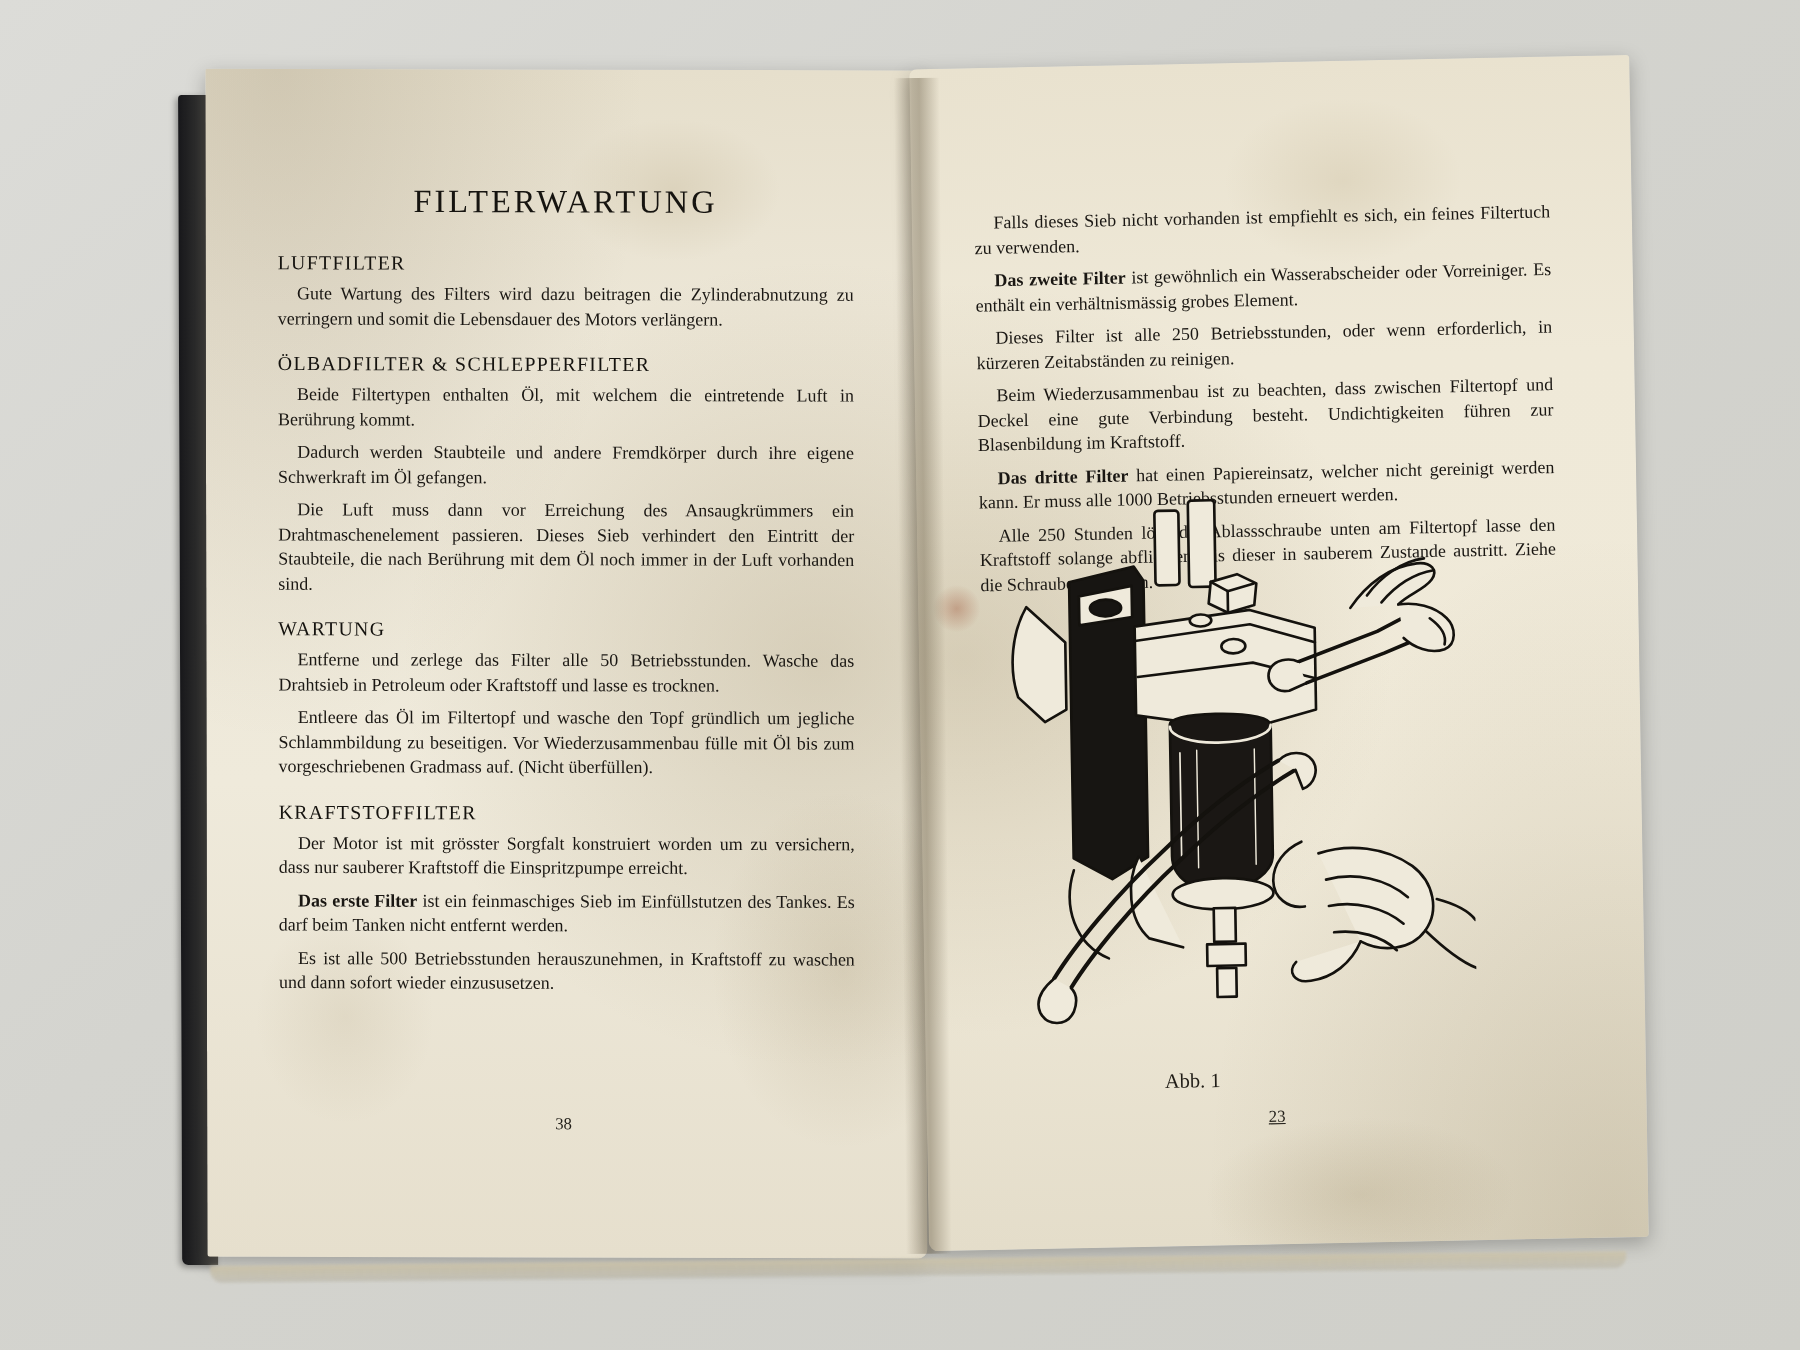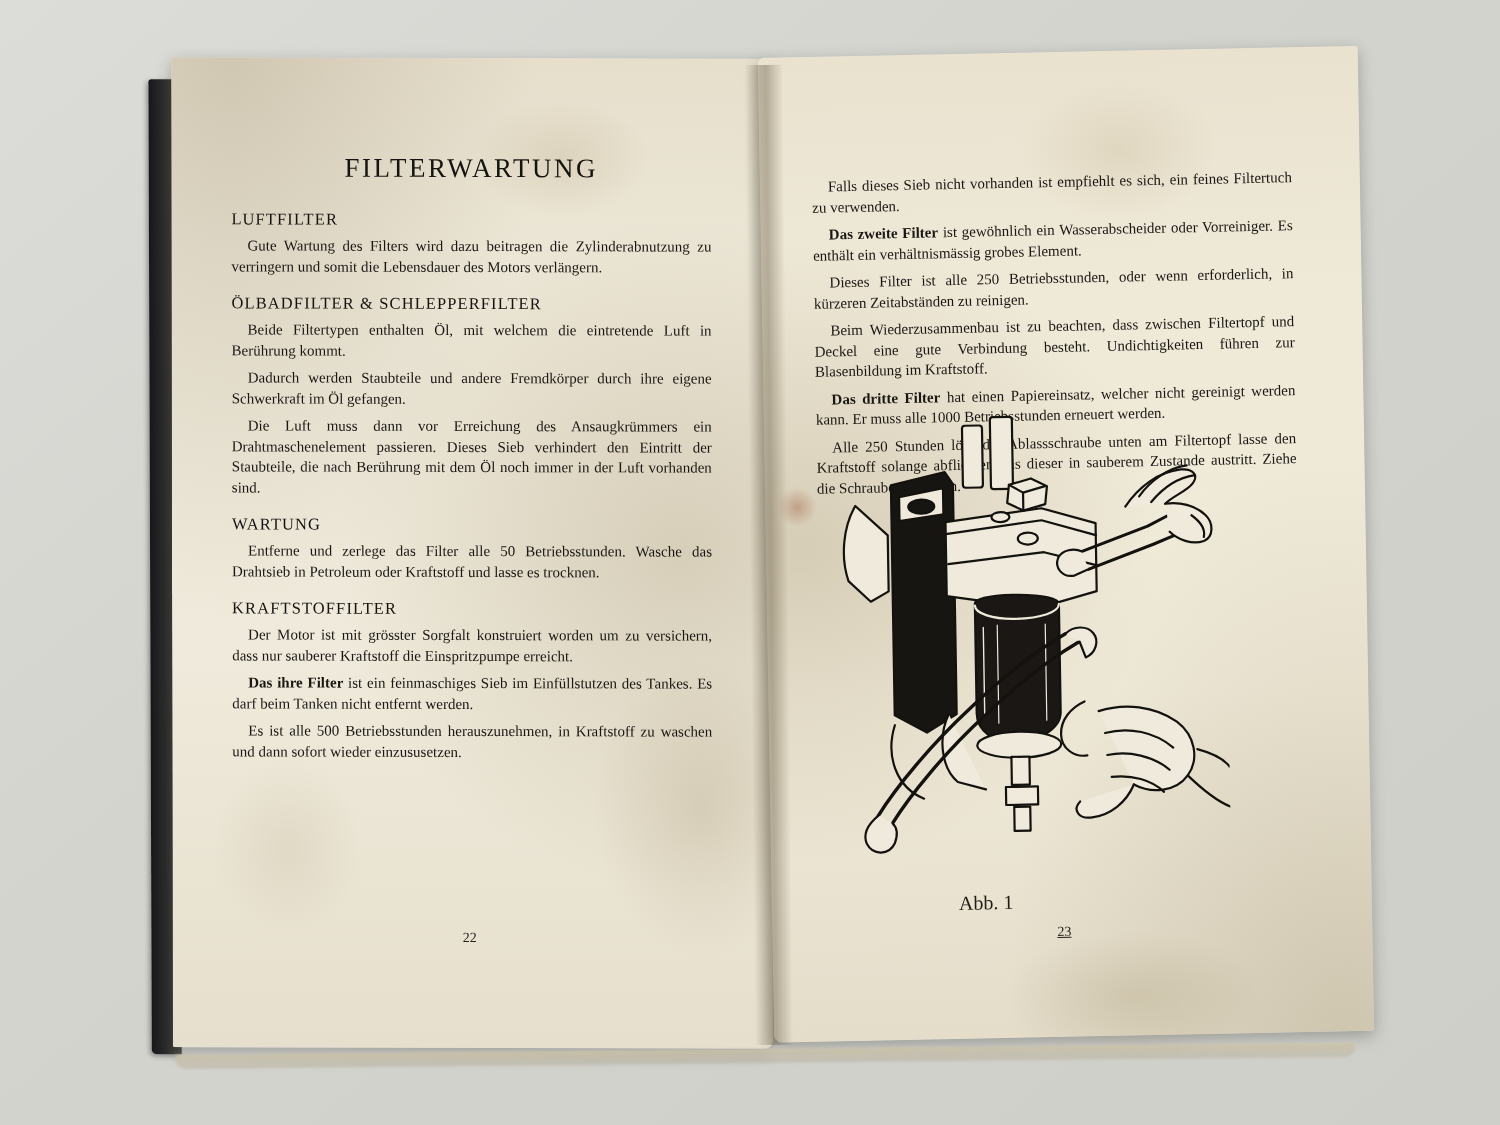--- a/index.html
+++ b/index.html
@@ -117,23 +117,23 @@
     position: absolute;
     font-size: 14px;
     color: #221f19;
   }
 
   .folio-left { left: 290px; top: 872px; }
   .folio-right { left: 285px; top: 872px; text-decoration: underline; }
 
   .figcaption {
     position: absolute;
-    left: 187px;
+    left: 199px;
     top: 838px;
-    font-size: 20px;
+    font-size: 17px;
     color: #201d17;
   }
 
   
   .illus {
     position: absolute;
     left: 30px;
     top: 360px;
     width: 430px;
     height: 470px;
@@ -183,31 +183,32 @@
         <h2 class="section">LUFTFILTER</h2>
         <p class="para">Gute Wartung des Filters wird dazu beitragen die Zylinderabnutzung zu verringern und somit die Lebensdauer des Motors verlängern.</p>
 
         <h2 class="section">ÖLBADFILTER &amp; SCHLEPPERFILTER</h2>
         <p class="para">Beide Filtertypen enthalten Öl, mit welchem die eintretende Luft in Berührung kommt.</p>
         <p class="para">Dadurch werden Staubteile und andere Fremdkörper durch ihre eigene Schwerkraft im Öl gefangen.</p>
         <p class="para">Die Luft muss dann vor Erreichung des Ansaugkrümmers ein Drahtmaschenelement passieren. Dieses Sieb verhindert den Eintritt der Staubteile, die nach Berührung mit dem Öl noch immer in der Luft vorhanden sind.</p>
 
         <h2 class="section">WARTUNG</h2>
         <p class="para">Entferne und zerlege das Filter alle 50 Betriebsstunden. Wasche das Drahtsieb in Petroleum oder Kraftstoff und lasse es trocknen.</p>
+        <p class="para">Entleere das Öl im Filtertopf und wasche den Topf gründlich um jegliche Schlammbildung zu beseitigen. Vor Wiederzusammenbau fülle mit Öl bis zum vorgeschriebenen Gradmass auf. (Nicht überfüllen).</p>
 
         <h2 class="section">KRAFTSTOFFILTER</h2>
         <p class="para">Der Motor ist mit grösster Sorgfalt konstruiert worden um zu versichern, dass nur sauberer Kraftstoff die Einspritzpumpe erreicht.</p>
 
-        <p class="para"><span class="bold-lead">Das ihre Filter</span><span> ist ein feinmaschiges Sieb im Einfüllstutzen des Tankes. Es darf beim Tanken nicht entfernt werden.</span></p>
+        <p class="para"><span class="bold-lead">Das erste Filter</span><span> ist ein feinmaschiges Sieb im Einfüllstutzen des Tankes. Es darf beim Tanken nicht entfernt werden.</span></p>
 
         <p class="para">Es ist alle 500 Betriebsstunden herauszunehmen, in Kraftstoff zu waschen und dann sofort wieder einzususetzen.</p>
 
       </div>
 
-      <div class="folio folio-left">22</div>
+      <div class="folio folio-left">38</div>
     </div>
 
     <div class="page page-right">
 
       <div class="stain" style="left:260px; top:30px; width:200px; height:140px; background:radial-gradient(ellipse, rgba(165,145,100,.17), rgba(165,145,100,0) 70%);"></div>
       <div class="stain" style="left:230px; top:880px; width:260px; height:130px; background:radial-gradient(ellipse, rgba(150,132,92,.20), rgba(150,132,92,0) 70%);"></div>
       <div class="stain" style="left:12px; top:430px; width:40px; height:40px; background:radial-gradient(ellipse, rgba(150,70,40,.35), rgba(150,70,40,0) 70%);"></div>
 
       <div class="content-right">
 

